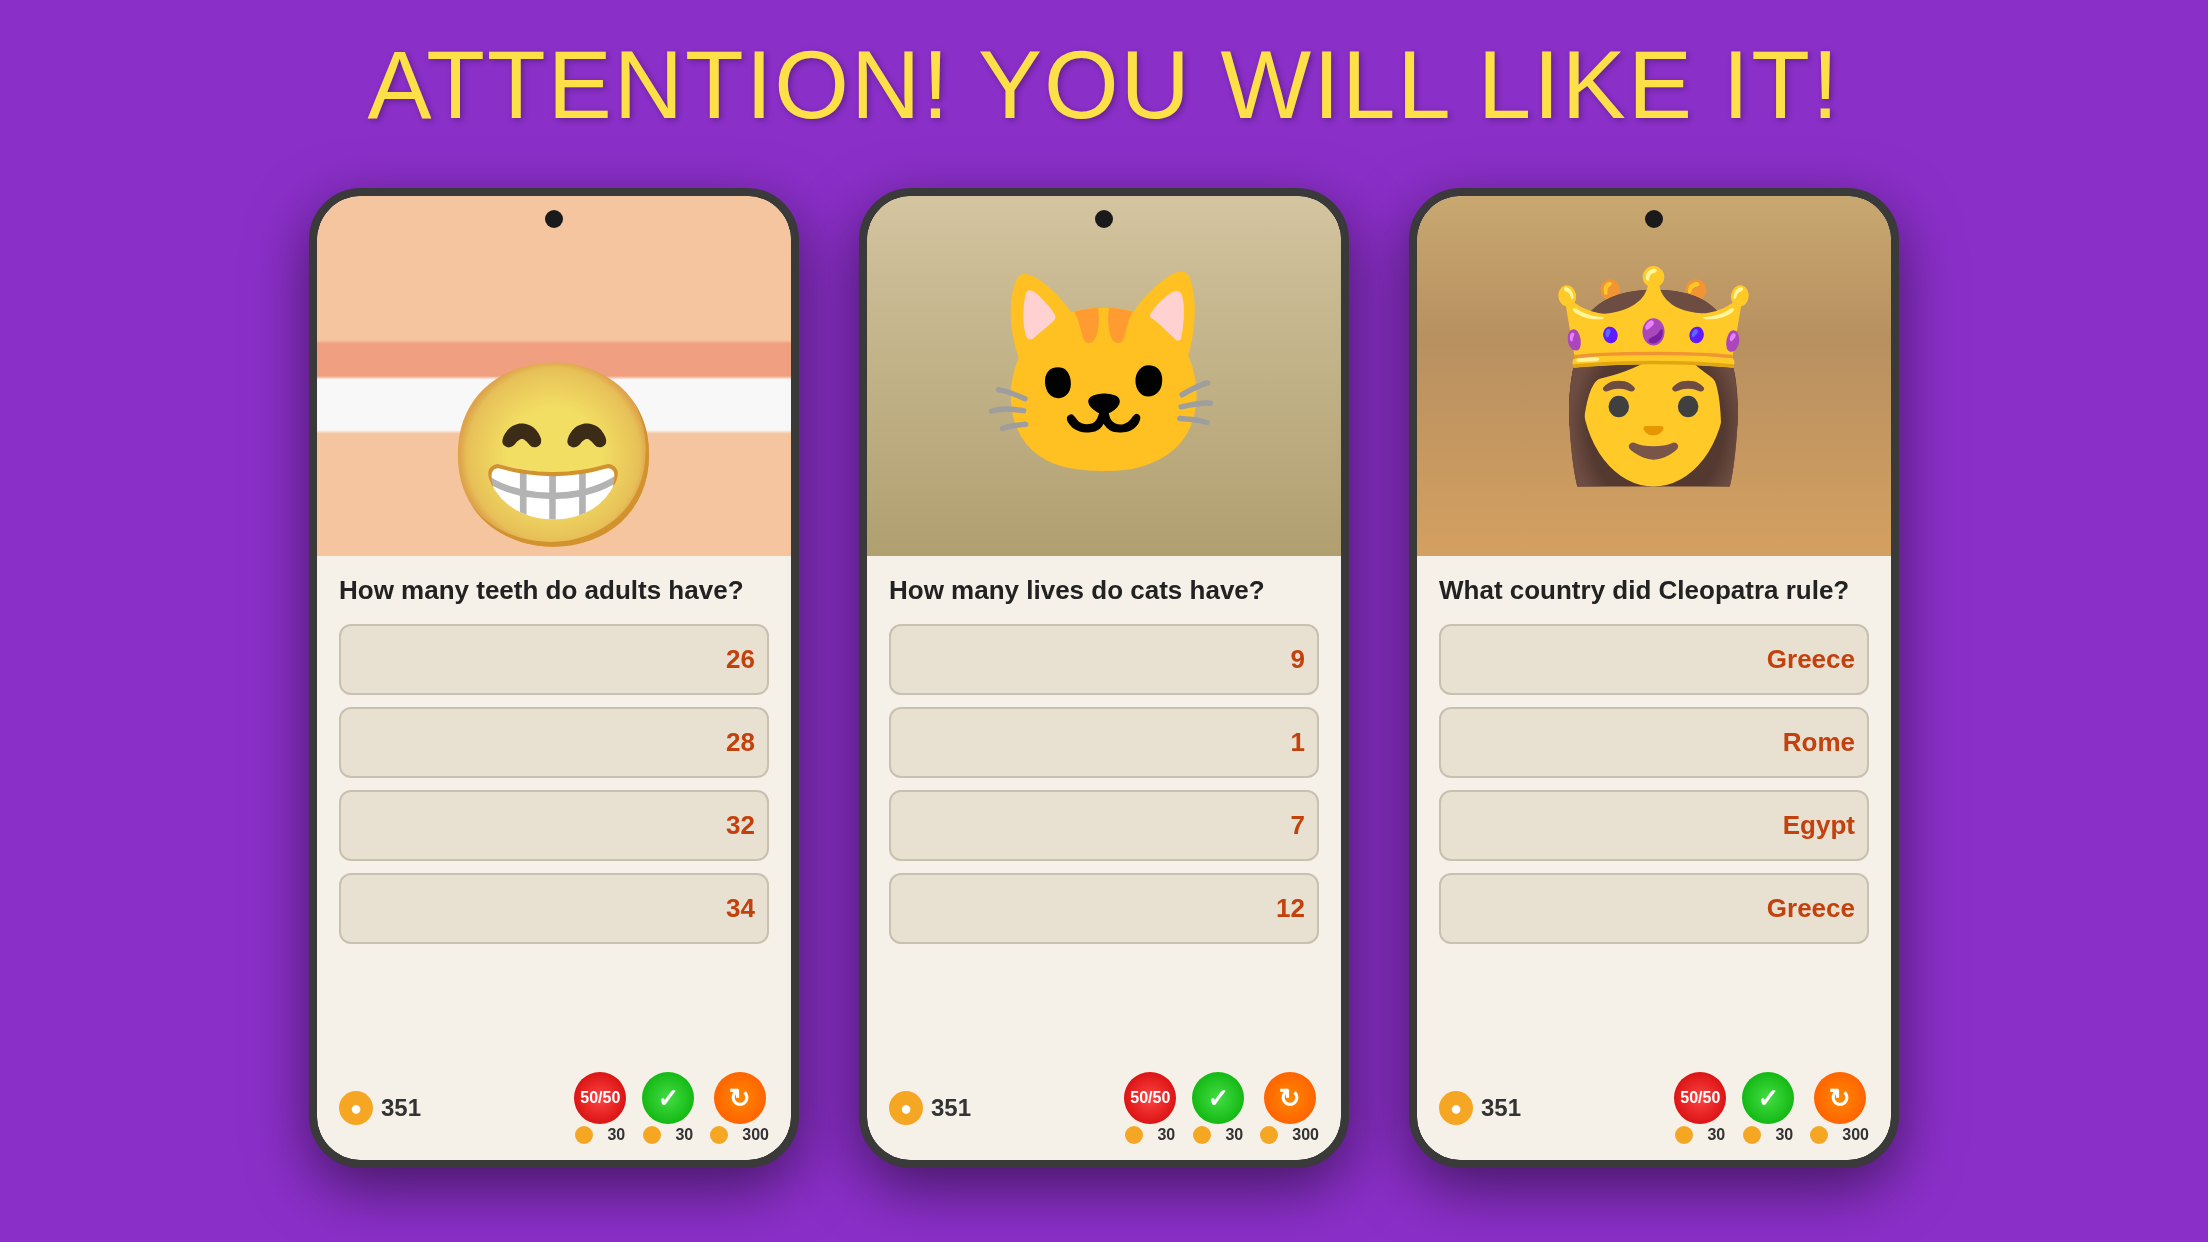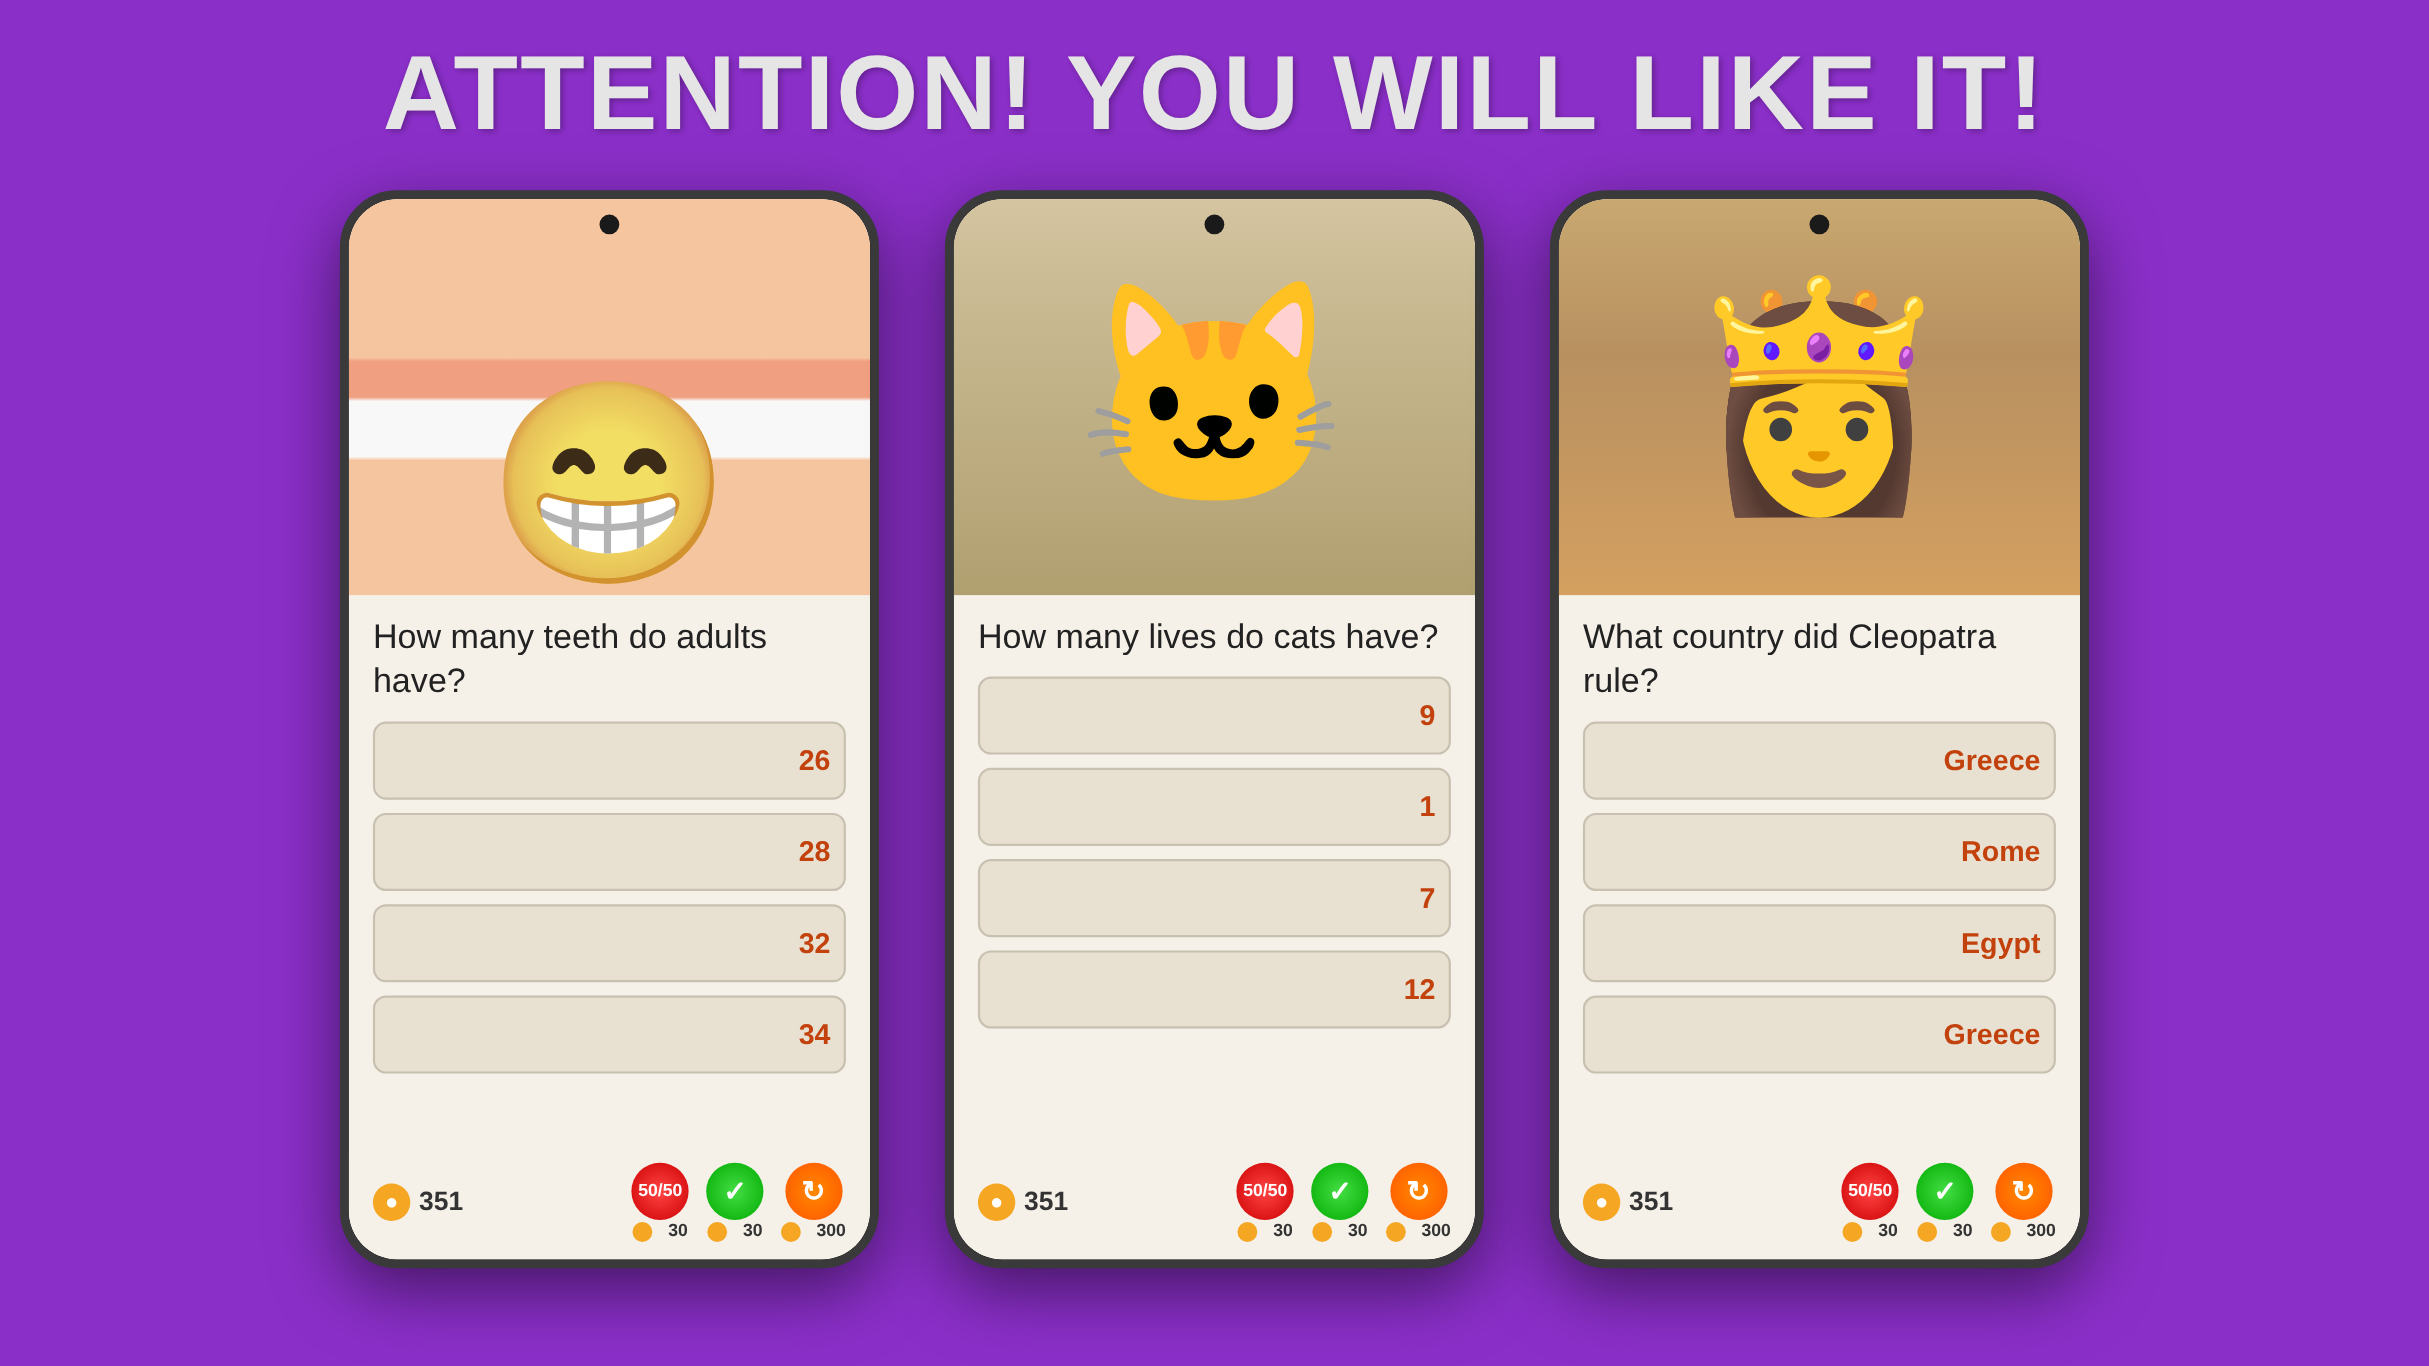--- a/index.html
+++ b/index.html
@@ -9,26 +9,26 @@
       height: 1242px;
       background-color: #8B2FC9;
       font-family: 'Arial Black', 'Arial', sans-serif;
       overflow: hidden;
       display: flex;
       flex-direction: column;
       align-items: center;
     }
 
     .headline {
-      color: #e5e5e5;
+      color: #fde047;
       font-size: 96px;
-      font-weight: 700;
+      font-weight: 400;
       text-align: center;
       margin-top: 30px;
-      margin-bottom: 33px;
+      margin-bottom: 48px;
       letter-spacing: 2px;
       text-shadow: 2px 2px 6px rgba(0,0,0,0.3);
     }
 
     .phones-row {
       display: flex;
       flex-direction: row;
       justify-content: center;
       align-items: flex-start;
       gap: 60px;
@@ -159,22 +159,22 @@
     }
 
     .phone-content {
       flex: 1;
       padding: 18px 22px 10px 22px;
       display: flex;
       flex-direction: column;
     }
 
     .question-text {
-      font-size: 31px;
-      font-weight: 400;
+      font-size: 26px;
+      font-weight: 700;
       color: #222;
       margin-bottom: 16px;
       line-height: 1.3;
       font-family: Arial, sans-serif;
     }
 
     .answer-btn {
       width: 100%;
       background: #E8E0D0;
       border: 2px solid #C8C0B0;

